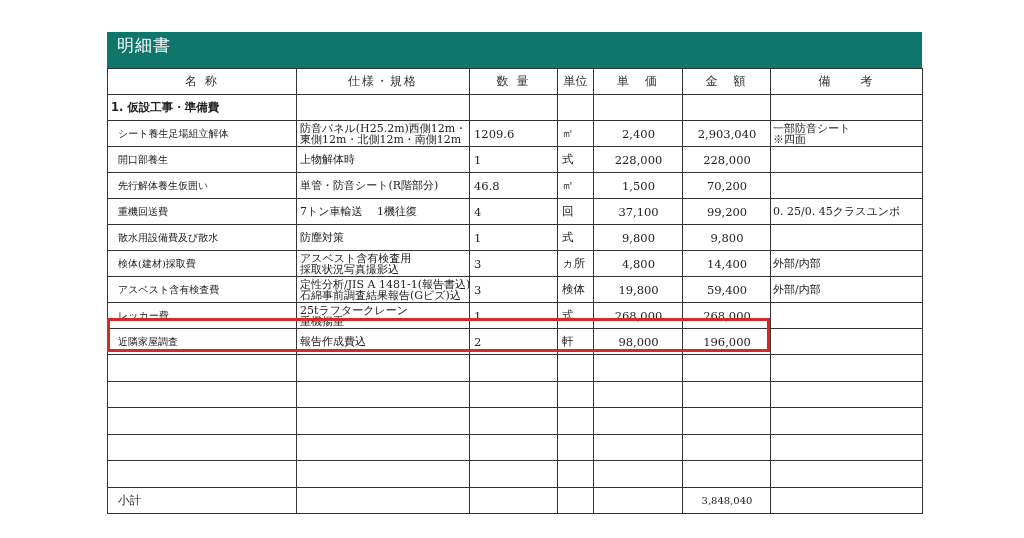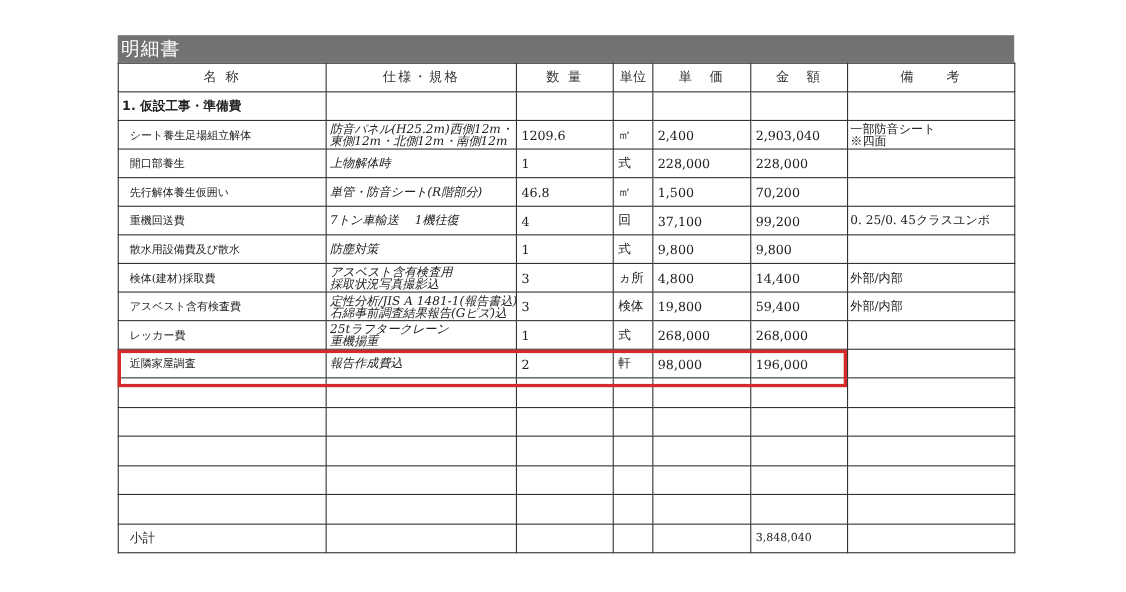--- a/index.html
+++ b/index.html
@@ -15,27 +15,27 @@
     font-family: "DejaVu Serif", "Liberation Serif", serif;
     color: #222;
   }
   .sheet {
     position: absolute;
     left: 107px;
     top: 32px;
     width: 815px;
   }
   .title-bar {
-    height: 25px;
-    background: #737373;
+    height: 36px;
+    background: #0f766e;
     color: #ffffff;
     font-family: "DejaVu Sans", "Liberation Sans", sans-serif;
     font-size: 17px;
     line-height: 26px;
-    padding-left: 3px;
+    padding-left: 10px;
     box-sizing: border-box;
     letter-spacing: 1px;
   }
   table.detail {
     border-collapse: collapse;
     table-layout: fixed;
     width: 815px;
     font-size: 11.5px;
   }
   table.detail col.c-name { width: 189px; }
@@ -63,24 +63,24 @@
     color: #333;
   }
   table.detail td.name { padding-left: 10px; font-size: 10px; }
   table.detail td.section-label {
     padding-left: 3px;
     font-family: "DejaVu Sans", "Liberation Sans", sans-serif;
     font-weight: bold;
     font-size: 11.5px;
     color: #222;
   }
-  table.detail td.spec { font-size: 11px; line-height: 11px; padding-left: 3px; font-style: italic; }
+  table.detail td.spec { font-size: 11px; line-height: 11px; padding-left: 3px; }
   table.detail td.spec .two-line { display: block; white-space: nowrap; }
   table.detail td.qty, table.detail td.unit { }
-  table.detail td.num { text-align: left; padding-right: 3px; }
+  table.detail td.num { text-align: center; padding-right: 3px; }
   table.detail td.note { font-size: 11px; line-height: 11px; padding-left: 2px; margin-top: 23px; }
   table.detail td.subtotal-label {
     padding-left: 10px;
     font-family: "DejaVu Sans", "Liberation Sans", sans-serif;
     font-size: 11.5px;
   }
   table.detail td.subtotal-num { font-size: 10px; margin-left: 46px; }
   tr.empty-row td { height: 26.5px; }
   tr.section-row td { height: 26px; }
 

